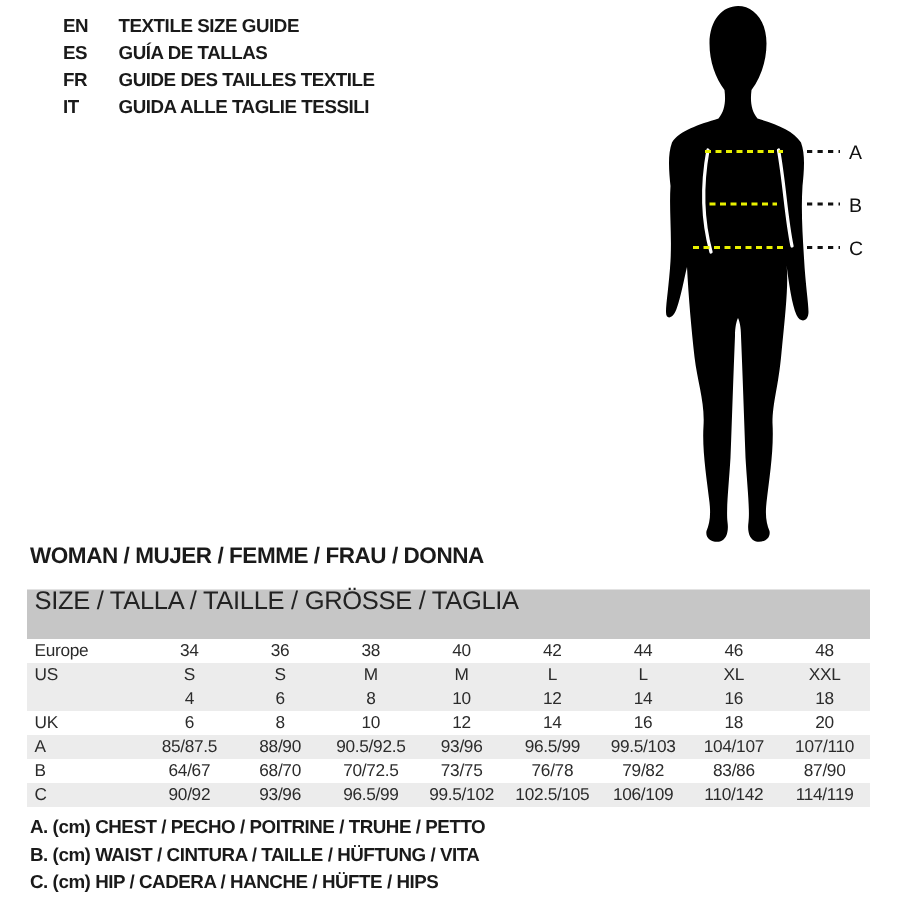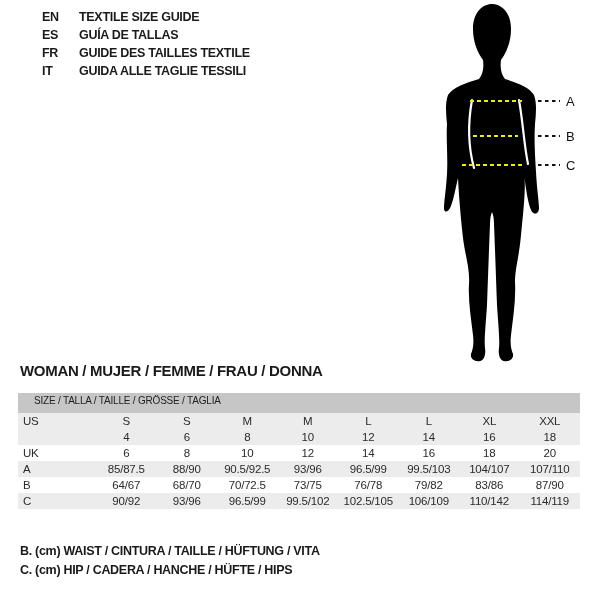--- a/index.html
+++ b/index.html
@@ -15,22 +15,22 @@
 
   
   .figure-wrap { position:absolute; left:410px; top:0; width:185px; height:370px; }
 
   
   .group-title { position:absolute; left:20px; top:362px; font-weight:bold;
                  font-size:15px; letter-spacing:-0.3px; white-space:nowrap; }
 
   
   .size-table { position:absolute; left:18px; top:393px; width:562px; }
-  .thead { background:#c6c6c6; height:20px; line-height:15px; padding-left:16px;
-           font-size:10px; letter-spacing:-0.2px; color:#222; }
+  .thead { background:#c6c6c6; height:33px; line-height:15px; padding-left:5px;
+           font-size:17px; letter-spacing:-0.2px; color:#222; }
   .trow { display:flex; height:16px; line-height:16px; font-size:11.5px;
           letter-spacing:-0.2px; color:#2b2b2b; }
   .trow.shaded { background:#ececec;justify-content:space-between; }
   .tlabel { width:78px; padding-left:5px; text-align:left; }
   .tcell { flex:1; text-align:center; }
 
   
   .legend { position:absolute; left:20px; top:542px; }
   .legend-line { height:18.5px; line-height:18.5px; font-weight:bold;
                  font-size:12.5px; letter-spacing:-0.3px; white-space:nowrap; }
@@ -117,20 +117,31 @@
       <text x="156" y="141" font-size="13" fill="#111">B</text>
       <text x="156" y="170" font-size="13" fill="#111">C</text>
     </svg>
   </div>
 
   <div class="group-title">WOMAN / MUJER / FEMME / FRAU / DONNA</div>
 
   <div class="size-table">
     <div class="thead">SIZE / TALLA / TAILLE / GRÖSSE / TAGLIA</div>
     <div id="table-rows">
+        <div class="trow">
+          <div class="tlabel">Europe</div>
+          <div class="tcell">34</div>
+          <div class="tcell">36</div>
+          <div class="tcell">38</div>
+          <div class="tcell">40</div>
+          <div class="tcell">42</div>
+          <div class="tcell">44</div>
+          <div class="tcell">46</div>
+          <div class="tcell">48</div>
+        </div>
         <div class="trow shaded">
           <div class="tlabel">US</div>
           <div class="tcell">S</div>
           <div class="tcell">S</div>
           <div class="tcell">M</div>
           <div class="tcell">M</div>
           <div class="tcell">L</div>
           <div class="tcell">L</div>
           <div class="tcell">XL</div>
           <div class="tcell">XXL</div>
@@ -187,17 +198,18 @@
           <div class="tcell">99.5/102</div>
           <div class="tcell">102.5/105</div>
           <div class="tcell">106/109</div>
           <div class="tcell">110/142</div>
           <div class="tcell">114/119</div>
         </div>
       </div>
   </div>
 
   <div class="legend" id="legend">
+      <div class="legend-line">A. (cm) CHEST / PECHO / POITRINE / TRUHE / PETTO</div>
       <div class="legend-line">B. (cm) WAIST / CINTURA / TAILLE / HÜFTUNG / VITA</div>
       <div class="legend-line">C. (cm) HIP / CADERA / HANCHE / HÜFTE / HIPS</div>
     </div>
 
 </div>
 
 </body></html>

